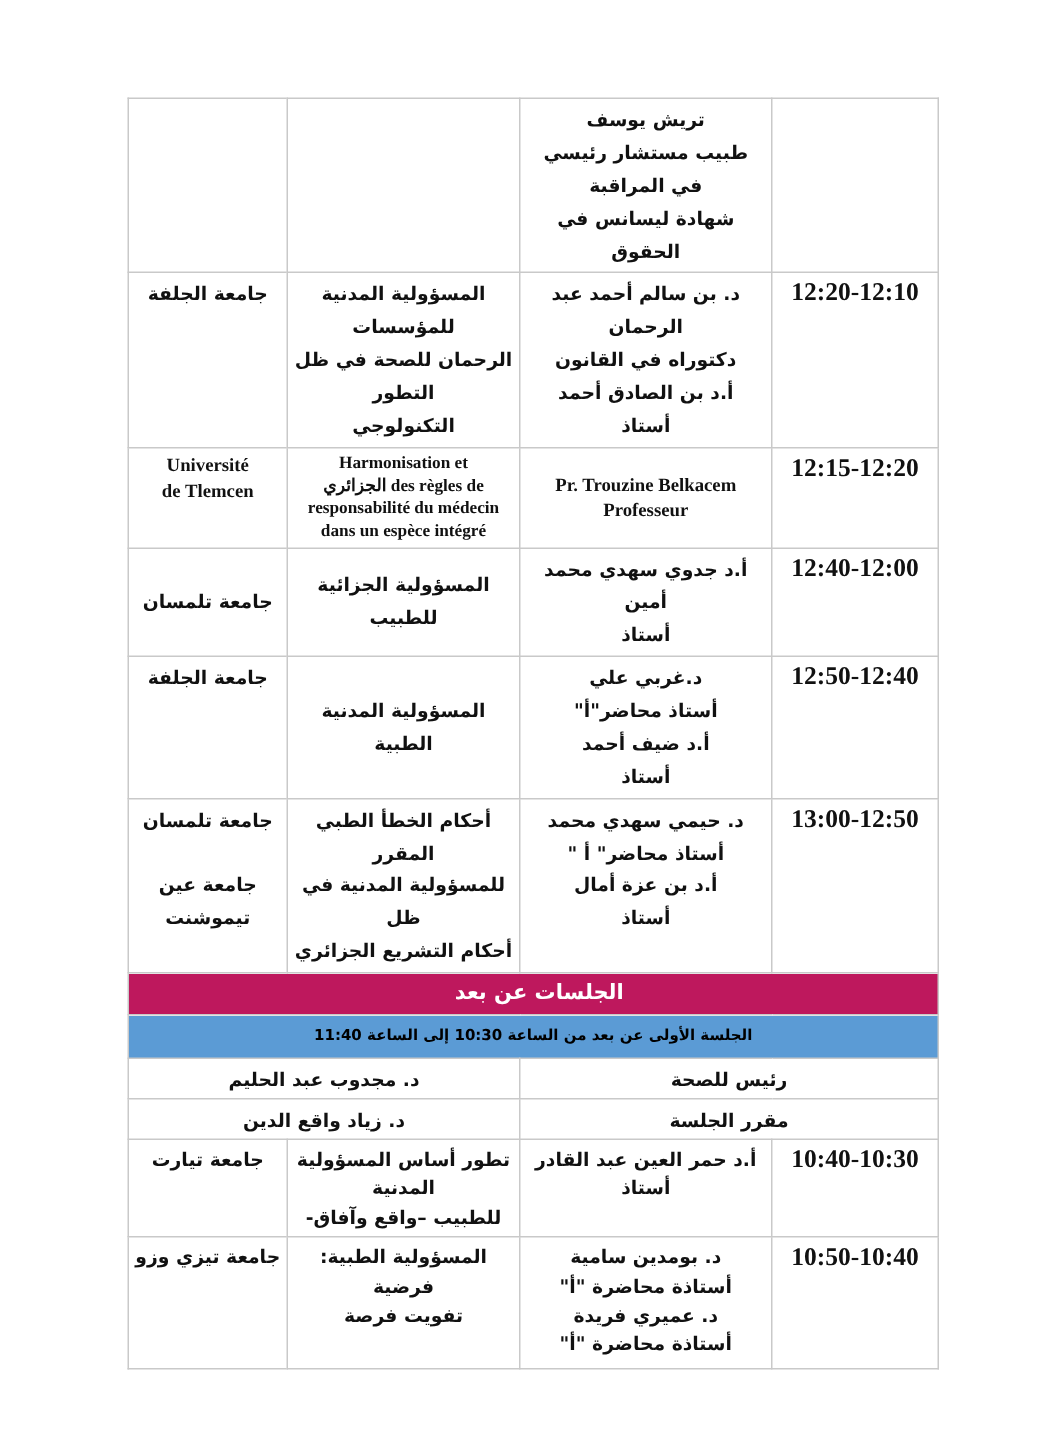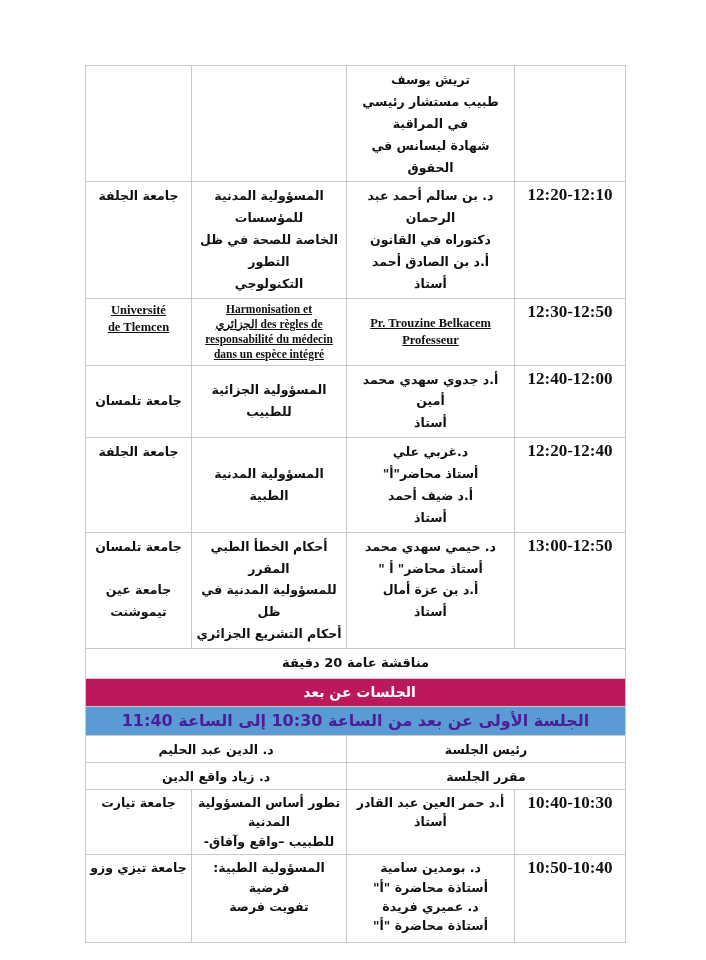--- a/index.html
+++ b/index.html
@@ -11,26 +11,26 @@
   }
   td{
     border:1px solid #c9c9c9;
     text-align:center;vertical-align:top;
     padding:3px 4px;font-weight:bold;color:#111111;
     overflow:hidden;
   }
   .ar{font-family:"DejaVu Sans","Liberation Sans",sans-serif;font-size:12.5px;line-height:1.75;white-space:pre-line;}
   .tight{line-height:1.55;}
   .time{font-family:"Liberation Serif","DejaVu Serif",serif;font-size:17px;direction:ltr;white-space:pre-line;}
-  .latin{font-family:"Liberation Serif","DejaVu Serif",serif;direction:ltr;font-size:12.5px;line-height:1.35;white-space:pre-line;text-decoration:underline;}
+  .latin{font-family:"Liberation Serif","DejaVu Serif",serif;direction:ltr;font-size:12.5px;line-height:1.35;white-space:pre-line;}
   .latin-topic{font-size:11.5px;line-height:1.3;}
   .vmid{vertical-align:middle;}
   .disc-row td{vertical-align:middle;font-size:13px;line-height:1.3;}
   .navy-banner{background:#be185d;color:#ffffff;vertical-align:middle;font-size:14px;line-height:1.2;padding-left:12px;}
-  .blue-banner{background:#5b9bd5;color:#4c1d95;vertical-align:middle;font-size:16px;line-height:1.2;}
+  .blue-banner{background:#5b9bd5;color:#000000;vertical-align:middle;font-size:10px;line-height:1.2;}
   .label-row td{vertical-align:middle;font-size:12.5px;line-height:1.2;}
 </style>
 </head>
 <body>
 
 <div class="sheet">
   <table class="schedule">
     <colgroup>
       <col style="width:111px">
         <col style="width:168px">
@@ -48,47 +48,47 @@
       <td class="ar"></td>
     </tr>
 
     <tr style="height:97px">
       <td class="time">12:20-12:10</td>
       <td class="ar">د. بن سالم أحمد عبد الرحمان
 دكتوراه في القانون
 أ.د بن الصادق أحمد
 أستاذ</td>
       <td class="ar">المسؤولية المدنية للمؤسسات
-الخاصة للصحة في ظل التطور
+الرحمان للصحة في ظل التطور
 التكنولوجي</td>
       <td class="ar">جامعة الجلفة</td>
     </tr>
 
     <tr style="height:63px">
-      <td class="time">12:30-12:50</td>
+      <td class="time">12:15-12:20</td>
       <td class="latin vmid">Pr. Trouzine Belkacem
 Professeur</td>
       <td class="latin latin-topic">Harmonisation et
 الجزائري des règles de
 responsabilité du médecin
 dans un espèce intégré</td>
       <td class="latin">Université
 de Tlemcen</td>
     </tr>
 
     <tr style="height:46px">
       <td class="time">12:40-12:00</td>
       <td class="ar">أ.د جدوي سهدي محمد أمين
 أستاذ</td>
       <td class="ar vmid">المسؤولية الجزائية للطبيب</td>
       <td class="ar vmid">جامعة تلمسان</td>
     </tr>
 
     <tr style="height:90px">
-      <td class="time">12:20-12:40</td>
+      <td class="time">12:50-12:40</td>
       <td class="ar">د.غربي علي
 أستاذ محاضر"أ"
 أ.د ضيف أحمد
 أستاذ</td>
       <td class="ar vmid">المسؤولية المدنية الطبية</td>
       <td class="ar">جامعة الجلفة</td>
     </tr>
 
     <tr style="height:103px">
       <td class="time">13:00-12:50</td>
@@ -98,35 +98,32 @@
 أستاذ</td>
       <td class="ar">أحكام الخطأ الطبي المقرر
 للمسؤولية المدنية في ظل
 أحكام التشريع الجزائري</td>
       <td class="ar">جامعة تلمسان
 
 جامعة عين
 تيموشنت</td>
     </tr>
 
-    <tr style="height:30px" class="disc-row">
-      <td colspan="4" class="ar">مناقشة عامة 20 دقيقة</td>
-    </tr>
 
     <tr style="height:28px">
       <td colspan="4" class="ar navy-banner">الجلسات عن بعد</td>
     </tr>
 
     <tr style="height:29px">
       <td colspan="4" class="ar blue-banner">الجلسة الأولى عن بعد من الساعة 10:30 إلى الساعة 11:40</td>
     </tr>
 
     <tr style="height:27px" class="label-row">
-      <td colspan="2" class="ar">رئيس الجلسة</td>
-      <td colspan="2" class="ar">د. الدين عبد الحليم</td>
+      <td colspan="2" class="ar">رئيس للصحة</td>
+      <td colspan="2" class="ar">د. مجدوب عبد الحليم</td>
     </tr>
 
     <tr style="height:27px" class="label-row">
       <td colspan="2" class="ar">مقرر الجلسة</td>
       <td colspan="2" class="ar">د. زياد واقع الدين</td>
     </tr>
 
     <tr style="height:48px">
       <td class="time">10:40-10:30</td>
       <td class="ar tight">أ.د حمر العين عبد القادر

